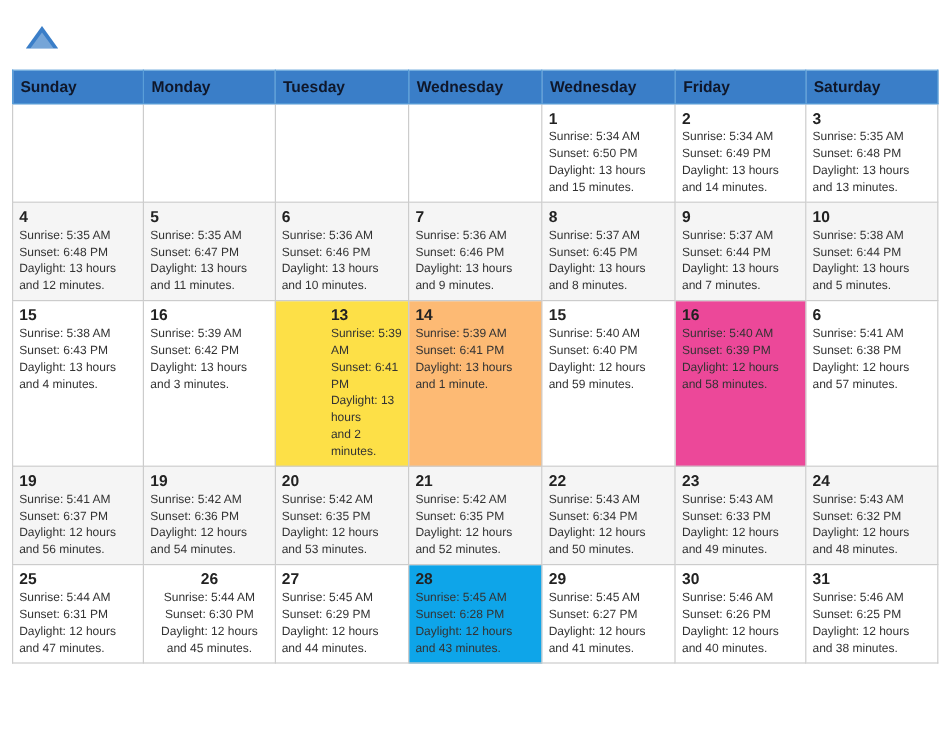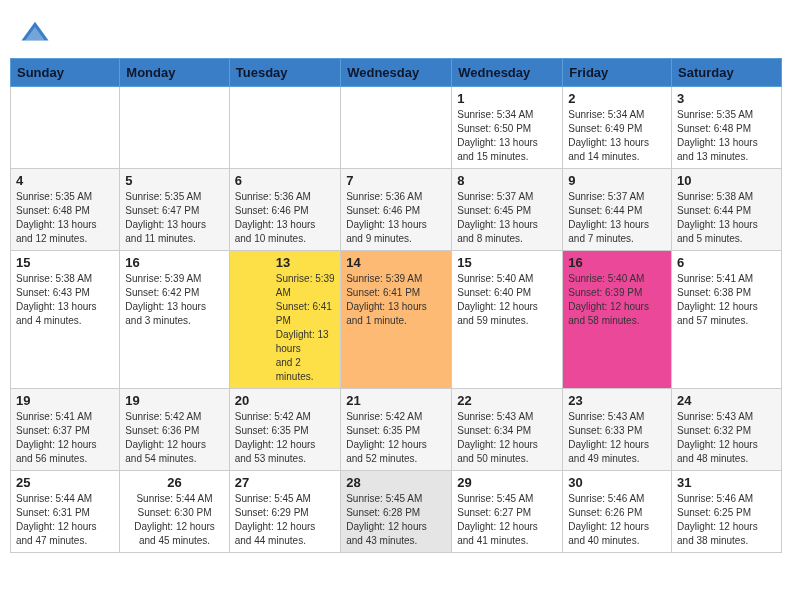--- a/index.html
+++ b/index.html
@@ -325,21 +325,21 @@
 Daylight: 12 hours
 and 45 minutes.</div>
           </td>
           <td style="background: rgb(255, 255, 255);">
             <span class="day-number">27</span>
             <div class="day-info" style="white-space: pre-line;">Sunrise: 5:45 AM
 Sunset: 6:29 PM
 Daylight: 12 hours
 and 44 minutes.</div>
           </td>
-          <td style="background: #e5e5e5;">
+          <td style="background: #0ea5e9;">
             <span class="day-number">28</span>
             <div class="day-info" style="white-space: pre-line;">Sunrise: 5:45 AM
 Sunset: 6:28 PM
 Daylight: 12 hours
 and 43 minutes.</div>
           </td>
           <td style="background: rgb(255, 255, 255);">
             <span class="day-number">29</span>
             <div class="day-info" style="white-space: pre-line;">Sunrise: 5:45 AM
 Sunset: 6:27 PM

